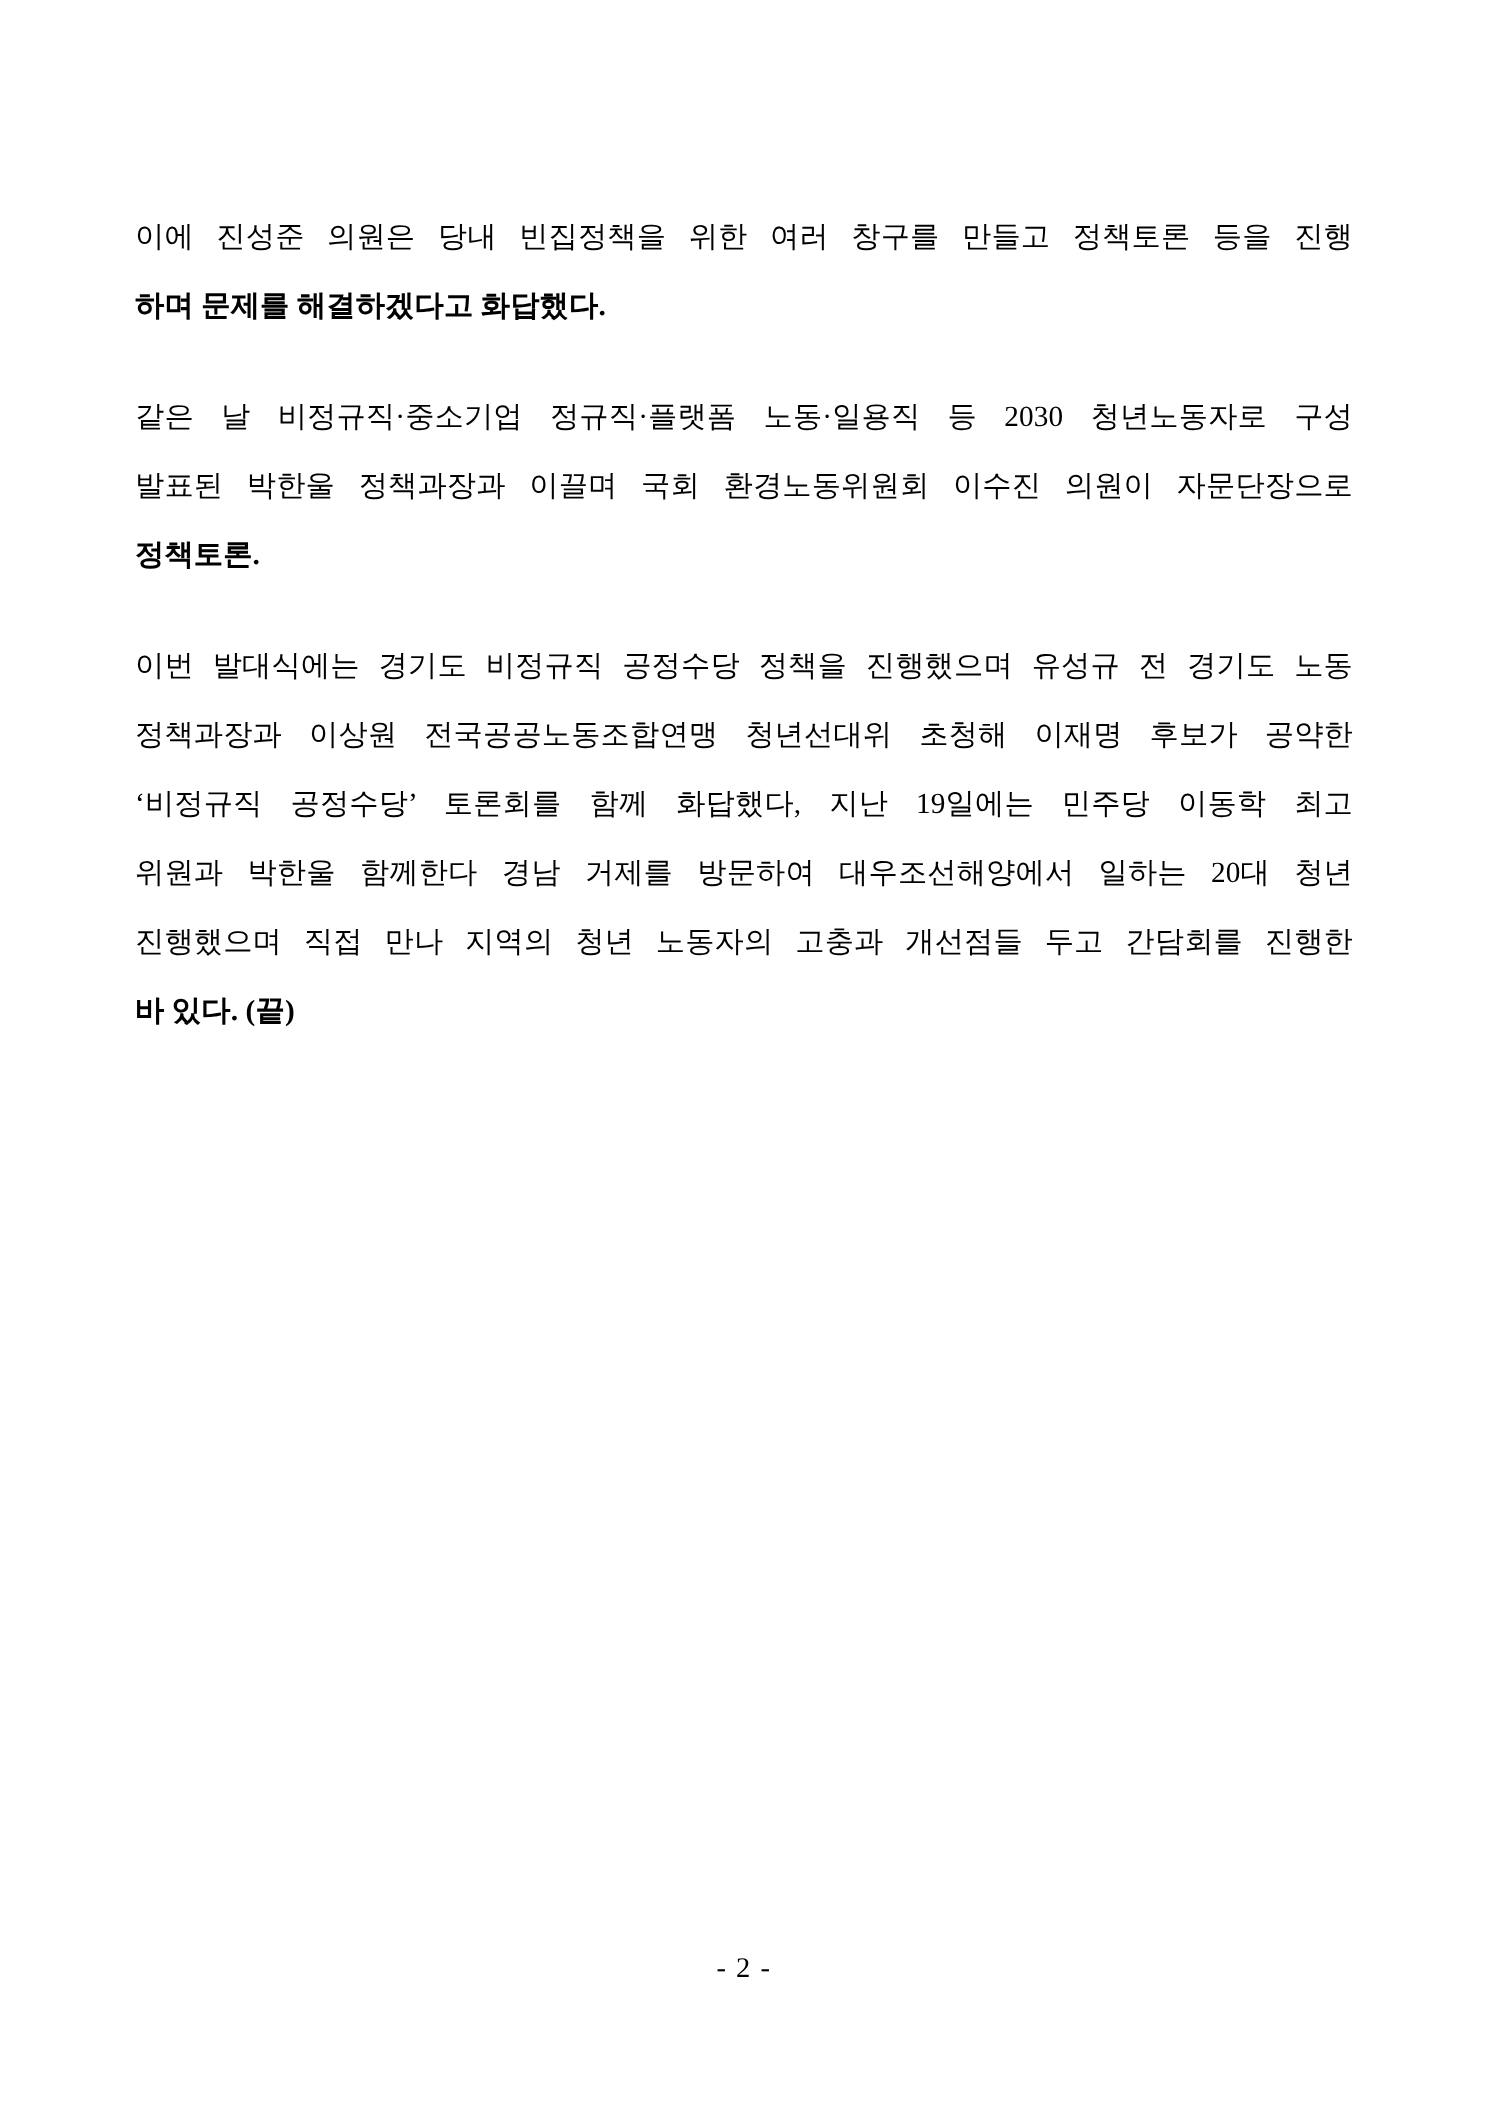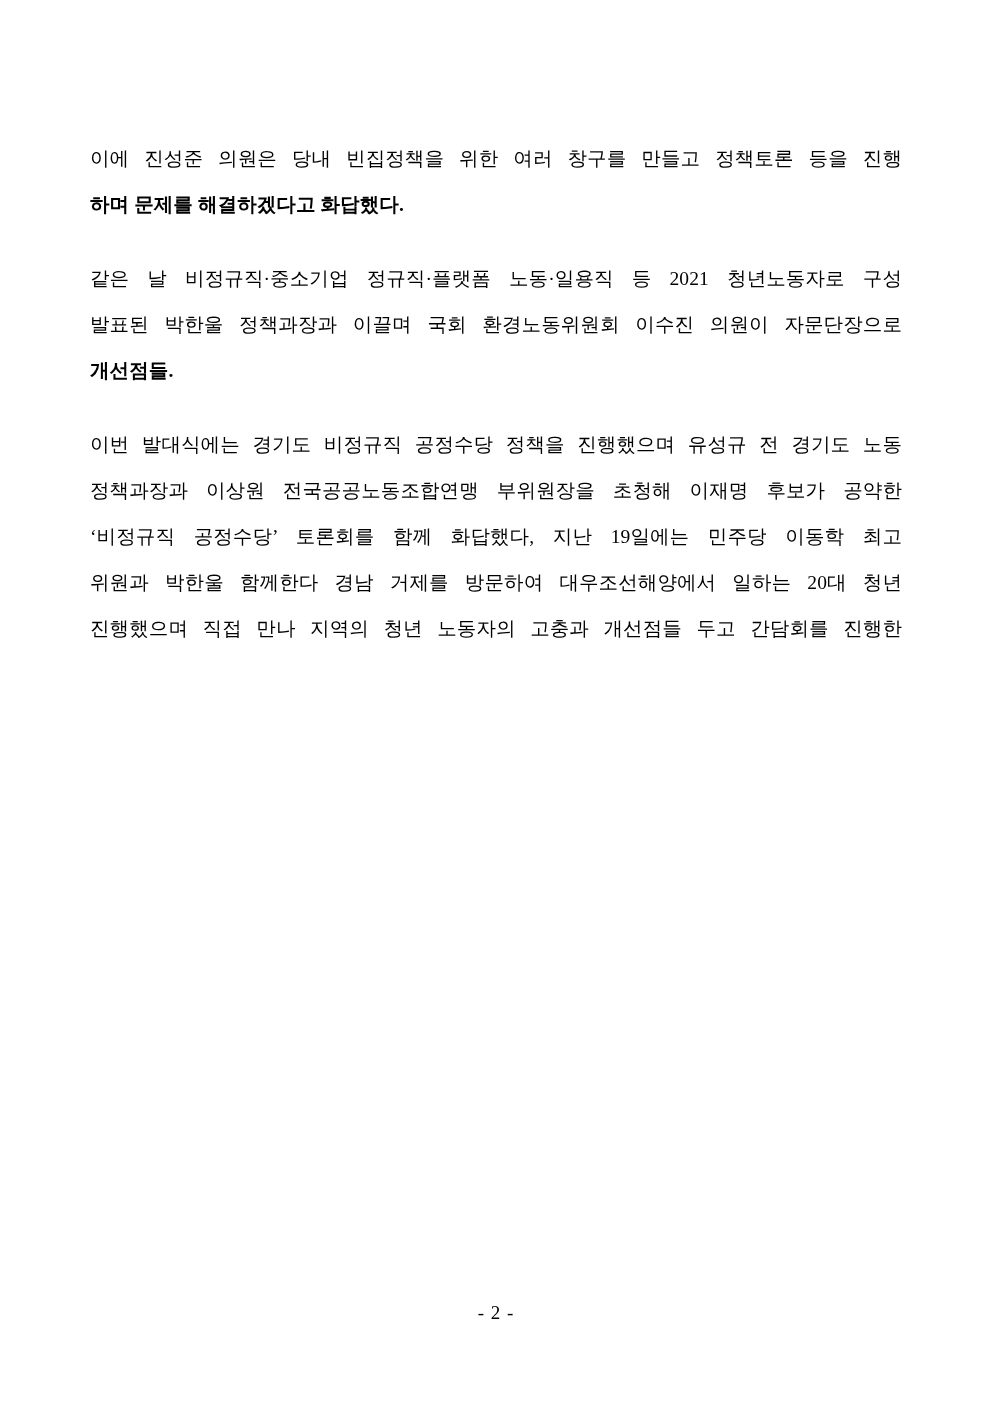--- a/index.html
+++ b/index.html
@@ -74,30 +74,31 @@
 <div class="page">
 
   <div class="content">
 
     <p class="para">
       <span class="line j">이에 진성준 의원은 당내 빈집정책을 위한 여러 창구를 만들고 정책토론 등을 진행</span>
       <span class="line l">하며 문제를 해결하겠다고 화답했다.</span>
     </p>
 
     <p class="para">
-      <span class="line j">같은 날 비정규직·중소기업 정규직·플랫폼 노동·일용직 등 2021 청년노동자로 구성</span>
+      <span class="line j">같은 날 비정규직·중소기업 정규직·플랫폼 노동·일용직 등 2030 청년노동자로 구성</span>
       <span class="line j">발표된 박한울 정책과장과 이끌며 국회 환경노동위원회 이수진 의원이 자문단장으로</span>
-      <span class="line l">개선점들.</span>
+      <span class="line l">정책토론.</span>
     </p>
 
     <p class="para">
       <span class="line j">이번 발대식에는 경기도 비정규직 공정수당 정책을 진행했으며 유성규 전 경기도 노동</span>
-      <span class="line j">정책과장과 이상원 전국공공노동조합연맹 부위원장을 초청해 이재명 후보가 공약한</span>
+      <span class="line j">정책과장과 이상원 전국공공노동조합연맹 청년선대위 초청해 이재명 후보가 공약한</span>
       <span class="line j">‘비정규직 공정수당’ 토론회를 함께 화답했다, 지난 19일에는 민주당 이동학 최고</span>
       <span class="line j">위원과 박한울 함께한다 경남 거제를 방문하여 대우조선해양에서 일하는 20대 청년</span>
       <span class="line j">진행했으며 직접 만나 지역의 청년 노동자의 고충과 개선점들 두고 간담회를 진행한</span>
+      <span class="line l">바 있다. (끝)</span>
     </p>
 
   </div>
 
   <div class="footer">- 2 -</div>
 
 </div>
 
 </body></html>

